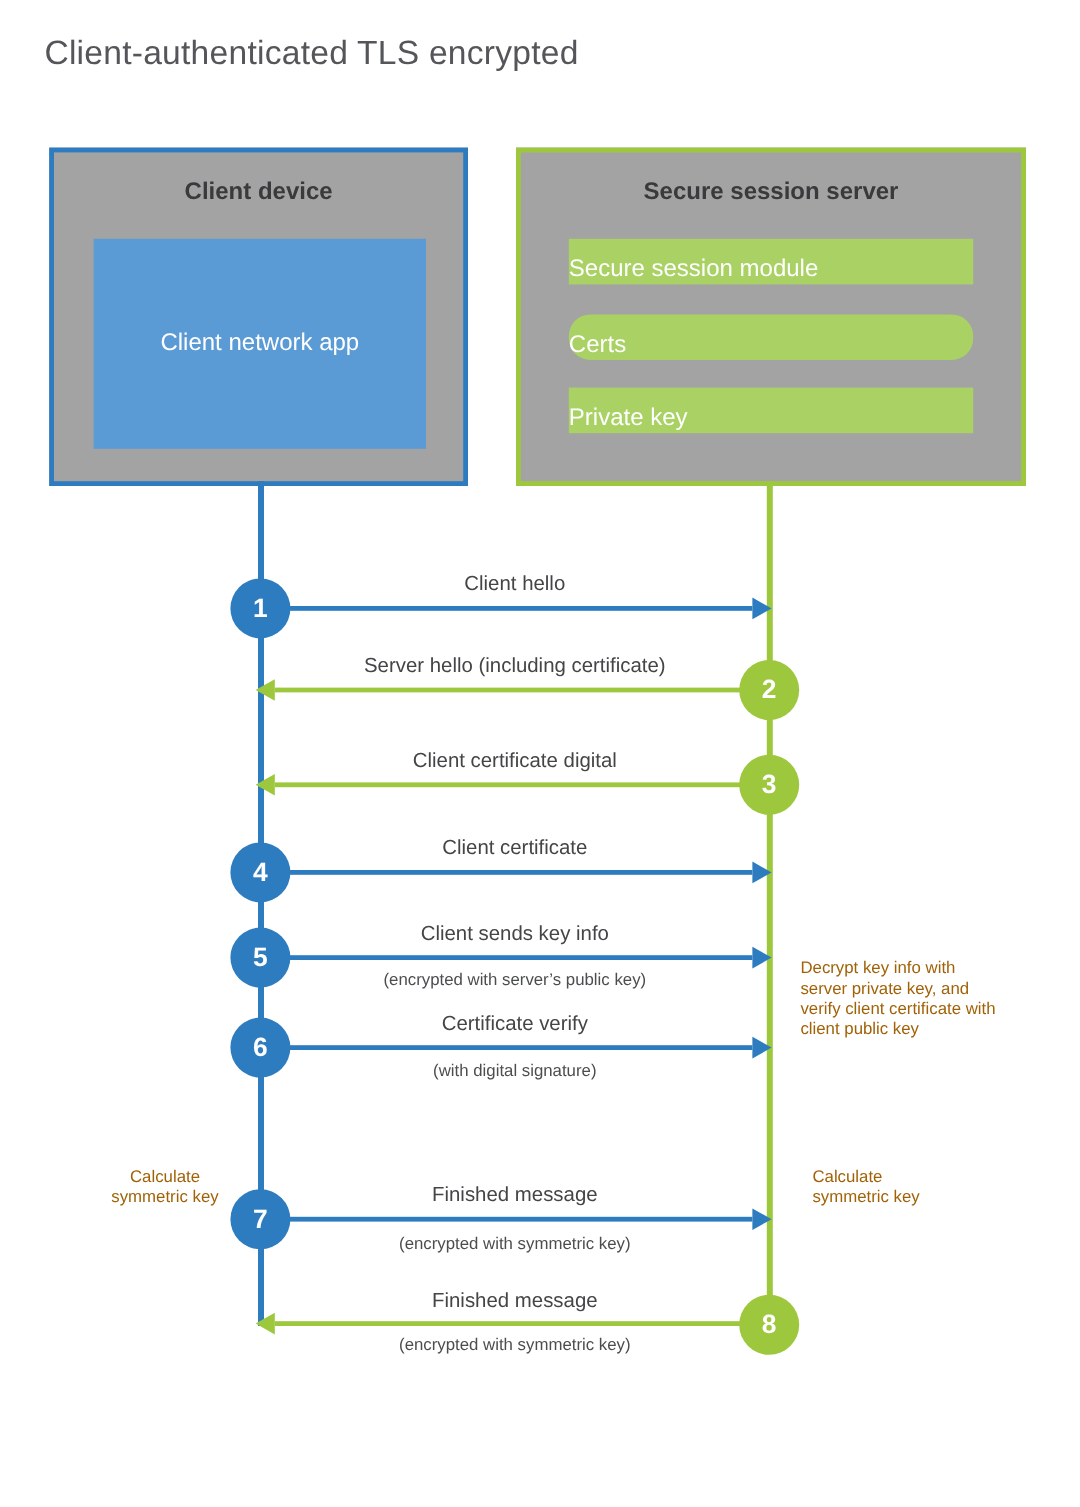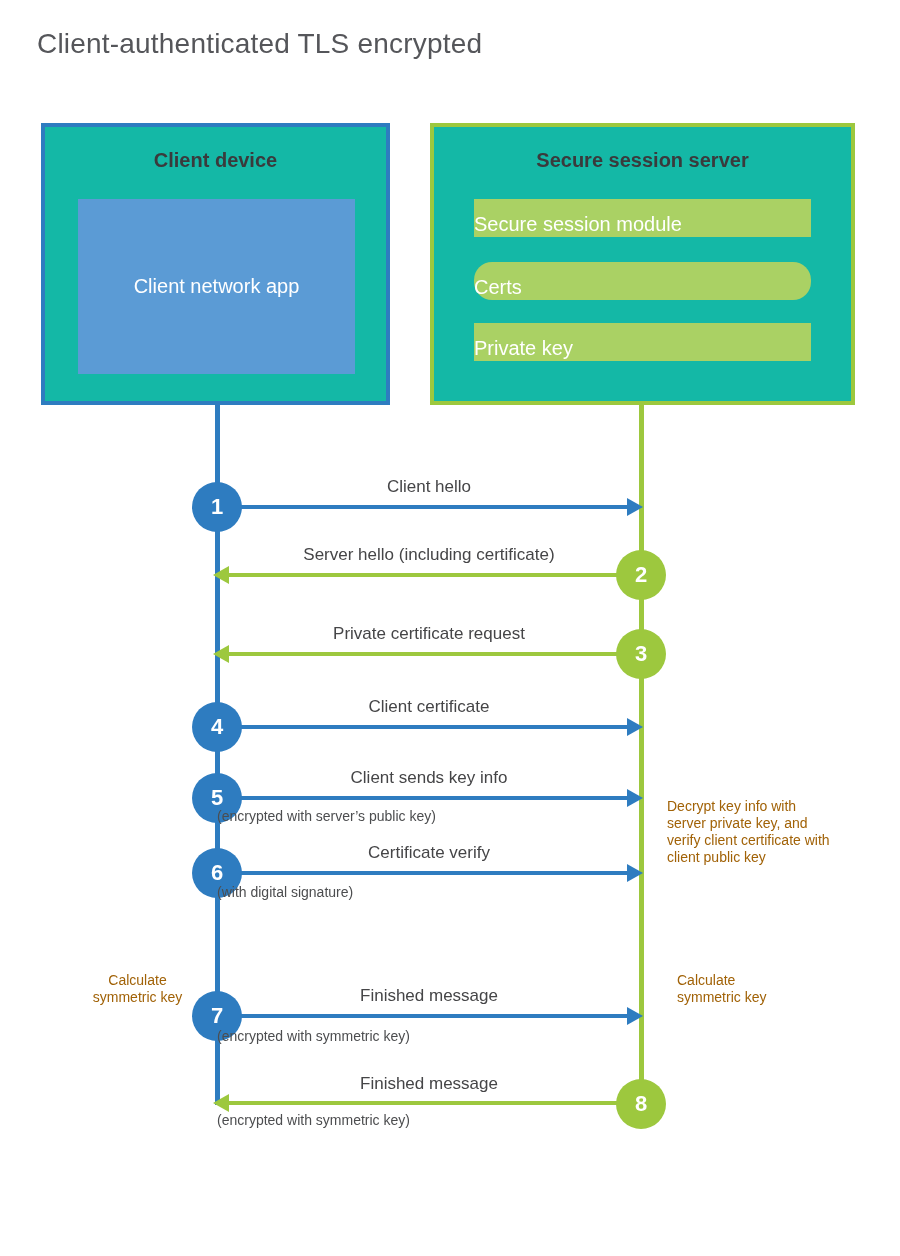--- a/index.html
+++ b/index.html
@@ -9,21 +9,21 @@
     width: 900px; height: 1256px; position: relative; overflow: hidden;
   }
   .canvas { position: absolute; inset: 0; width: 900px; height: 1256px; background: #ffffff; }
 
   .title {
     position: absolute; left: 37px; top: 28px;
     font-size: 28px; font-weight: 300; color: #55565a; letter-spacing: 0.2px;
   }
 
   
-  .box { position: absolute; top: 123px; height: 282px; background: #14b8a6; }
+  .box { position: absolute; top: 123px; height: 282px; background: #a3a3a3; }
   .box.client { left: 41px;  width: 349px; border: 4px solid #2e7cc0; }
   .box.server { left: 430px; width: 425px; border: 4px solid #9dc83e; padding-left: 48px; }
   .box-title {
     position: absolute; left: 0; right: 0; top: 22px; text-align: center;
     font-size: 20px; font-weight: bold; color: #3a3a3c;
   }
   .app-box {
     position: absolute; left: 33px; top: 72px; width: 277px; height: 175px;
     background: #5b9bd5; display: flex; align-items: center; justify-content: center;
   }
@@ -59,21 +59,21 @@
   }
   .circle.blue  { background: #2e7cc0; left: 192px; }
   .circle.green { background: #9dc83e; left: 616px; }
 
   
   .msg {
     position: absolute; left: 217px; width: 424px; text-align: center;
     font-size: 17px; color: #454547;
   }
   .sub {
-    position: absolute; left: 217px; width: 424px; text-align: left;
+    position: absolute; left: 217px; width: 424px; text-align: center;
     font-size: 14px; color: #4c4d4f;
   }
 
   
   .note { position: absolute; font-size: 14px; color: #a16207; line-height: 17px; margin-top: 36px; }
   .note.decrypt { left: 667px; top: 762px; width: 165px; text-align: left; }
   .note.calc-left { left: 85px; top: 936px; width: 105px; text-align: center; }
   .note.calc-right { left: 677px; top: 936px; width: 120px; text-align: left; }
 </style>
 </head>
@@ -103,21 +103,21 @@
   <div class="msg" style="top:477px">Client hello</div>
   <div class="shaft blue" style="top:505px"></div>
   <div class="head right" style="top:498px"></div>
   <div class="circle blue" style="top:482px">1</div>
 
   <div class="msg" style="top:545px">Server hello (including certificate)</div>
   <div class="shaft green" style="top:573px"></div>
   <div class="head left" style="top:566px"></div>
   <div class="circle green" style="top:550px">2</div>
 
-  <div class="msg" style="top:624px">Private certificate request</div>
+  <div class="msg" style="top:624px">Client certificate digital</div>
   <div class="shaft green" style="top:652px"></div>
   <div class="head left" style="top:645px"></div>
   <div class="circle green" style="top:629px">3</div>
 
   <div class="msg" style="top:697px">Client certificate</div>
   <div class="shaft blue" style="top:725px"></div>
   <div class="head right" style="top:718px"></div>
   <div class="circle blue" style="top:702px">4</div>
 
   <div class="msg" style="top:768px">Client sends key info</div>

